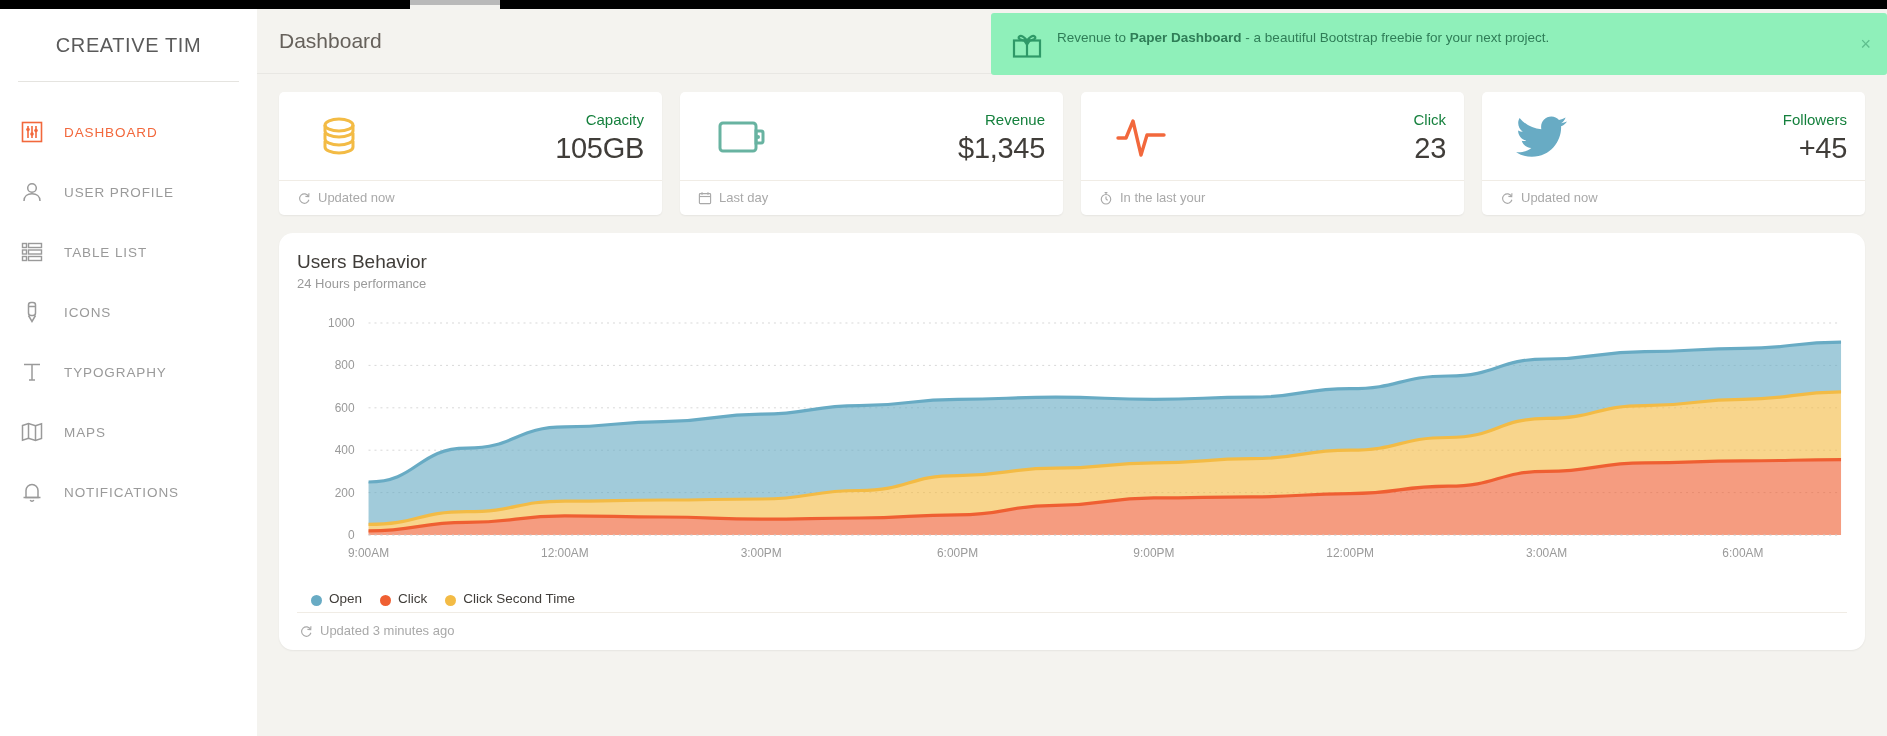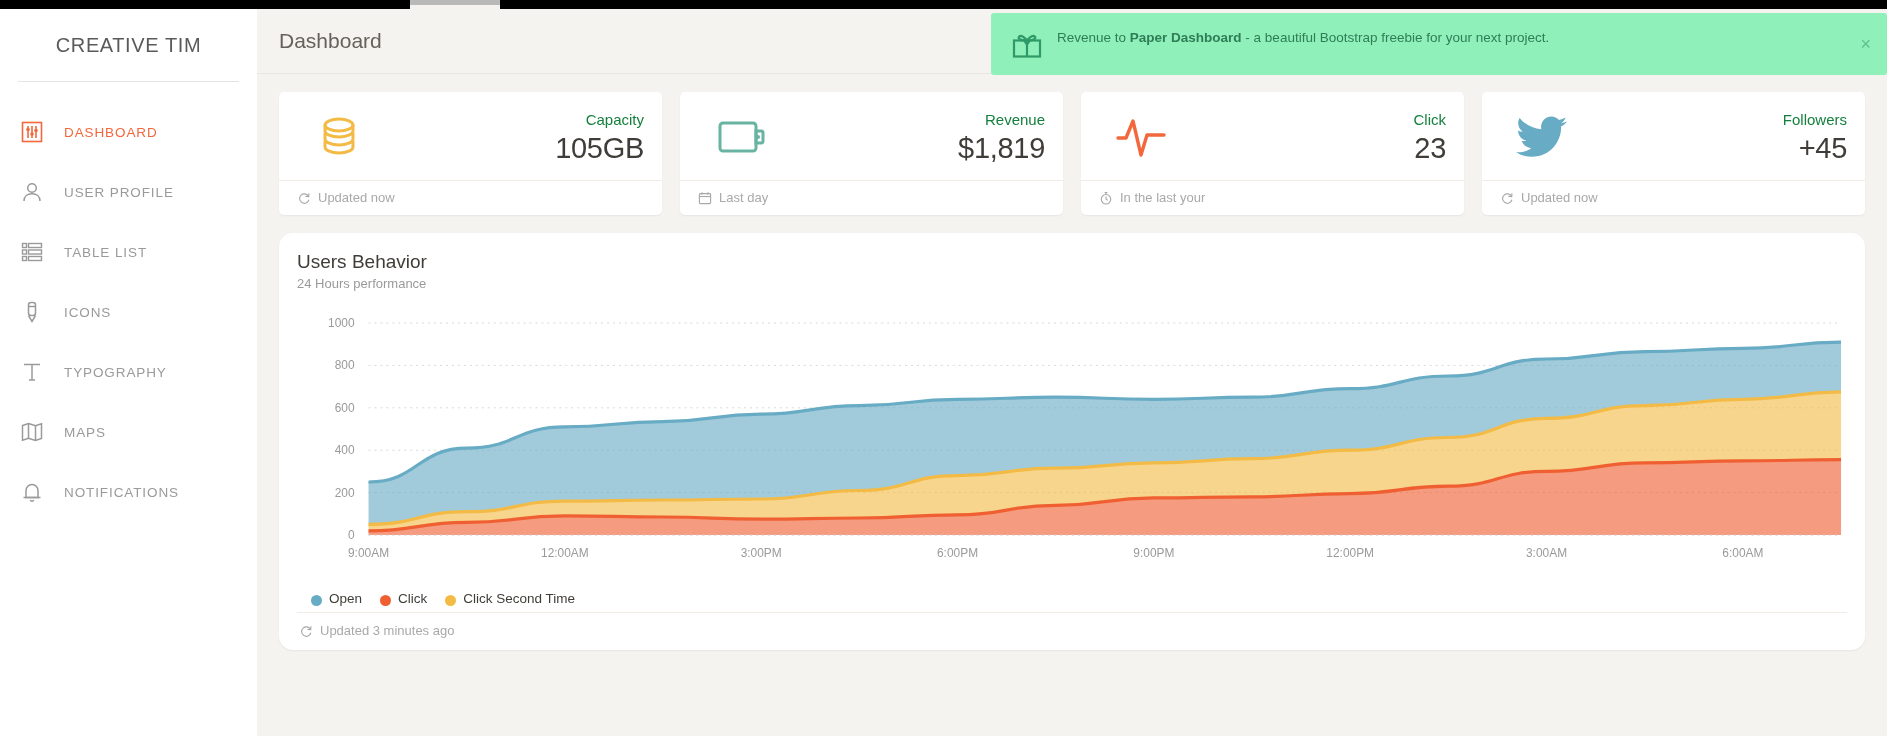--- a/index.html
+++ b/index.html
@@ -247,21 +247,21 @@
           <div class="stat-body">
             <div class="stat-ico">
               <svg width="50" height="50" viewBox="0 0 50 50" fill="none" stroke="#68b3a1" stroke-width="3">
                 <rect x="5" y="10" width="36" height="28" rx="3"></rect>
                 <path d="M41 18 h5 a2 2 0 0 1 2 2 v8 a2 2 0 0 1 -2 2 h-5 Z"></path>
                 <circle cx="43" cy="24" r="2" fill="#68b3a1" stroke="none"></circle>
               </svg>
             </div>
             <div class="stat-num">
               <div class="stat-label">Revenue</div>
-              <div class="stat-value">$1,819</div>
+              <div class="stat-value">$1,345</div>
             </div>
           </div>
           <div class="stat-foot">
             <span class="ft-ico">
               <svg width="14" height="14" viewBox="0 0 16 16" fill="none" stroke="#a9a9a9" stroke-width="1.3">
                 <rect x="1.6" y="3" width="12.8" height="11.5" rx="1"></rect>
                 <line x1="1.6" y1="6.3" x2="14.4" y2="6.3"></line>
                 <line x1="4.6" y1="1.5" x2="4.6" y2="4.2"></line>
                 <line x1="11.4" y1="1.5" x2="11.4" y2="4.2"></line>
               </svg>

